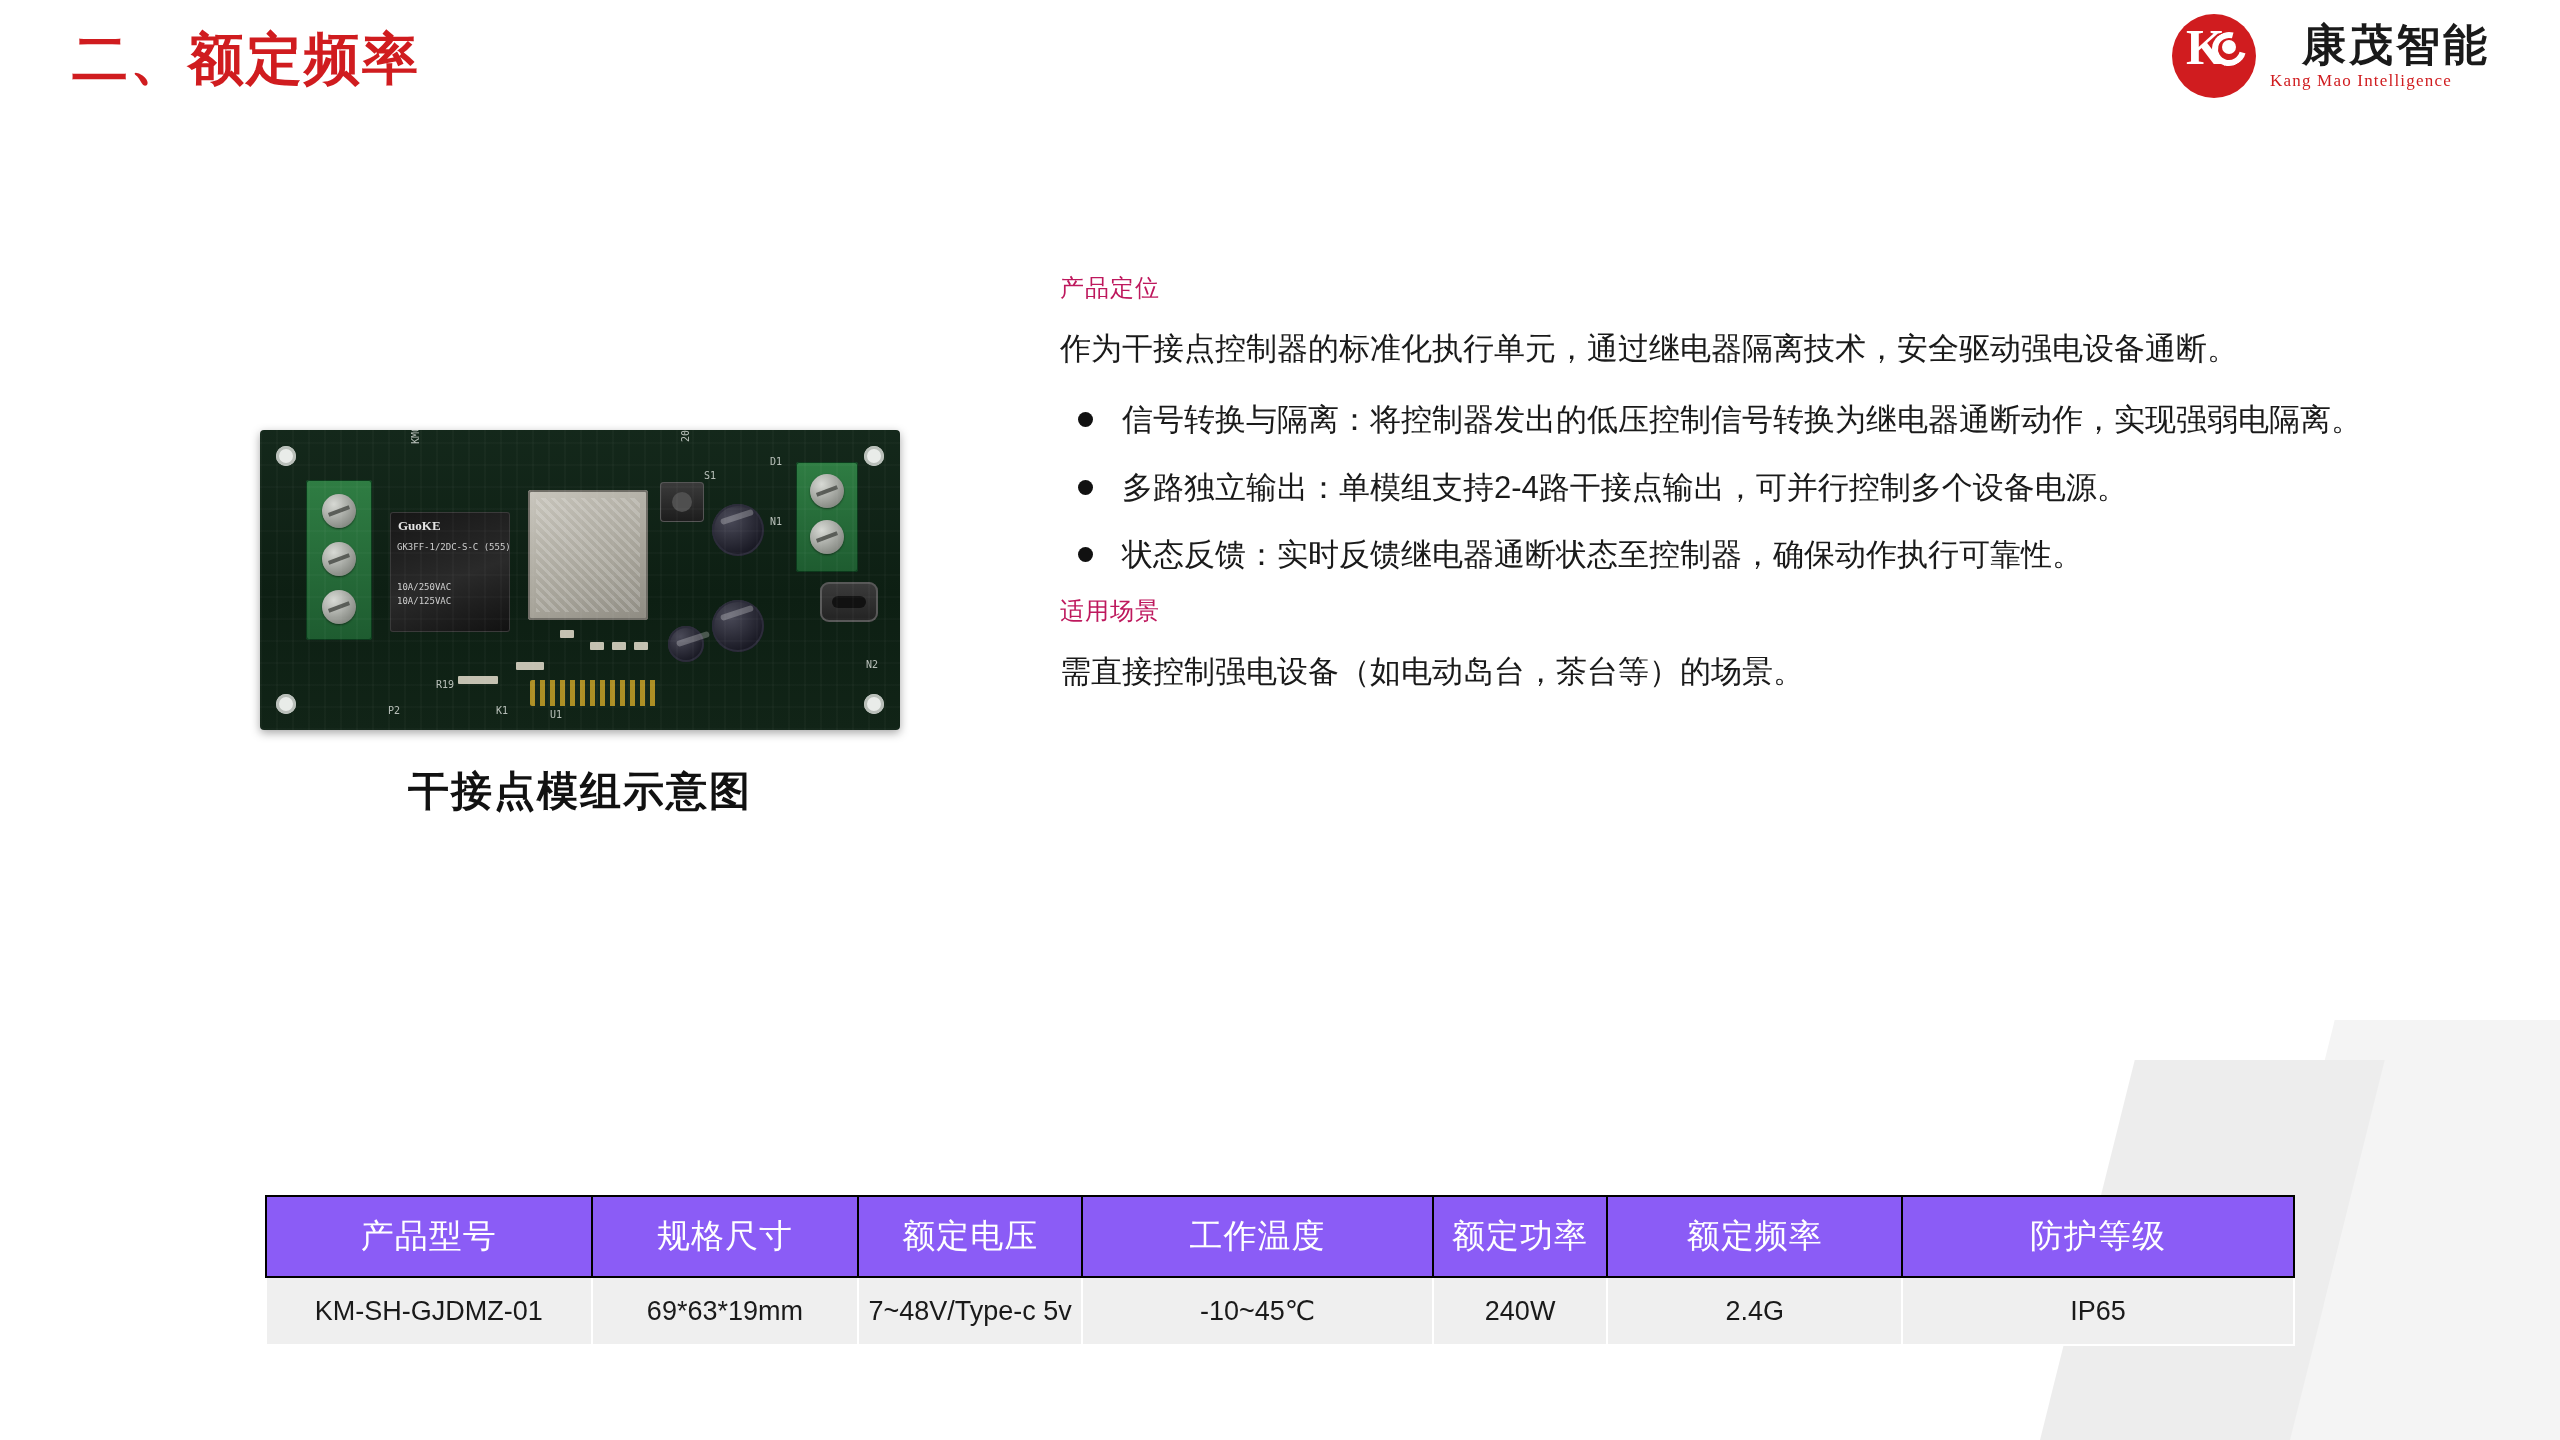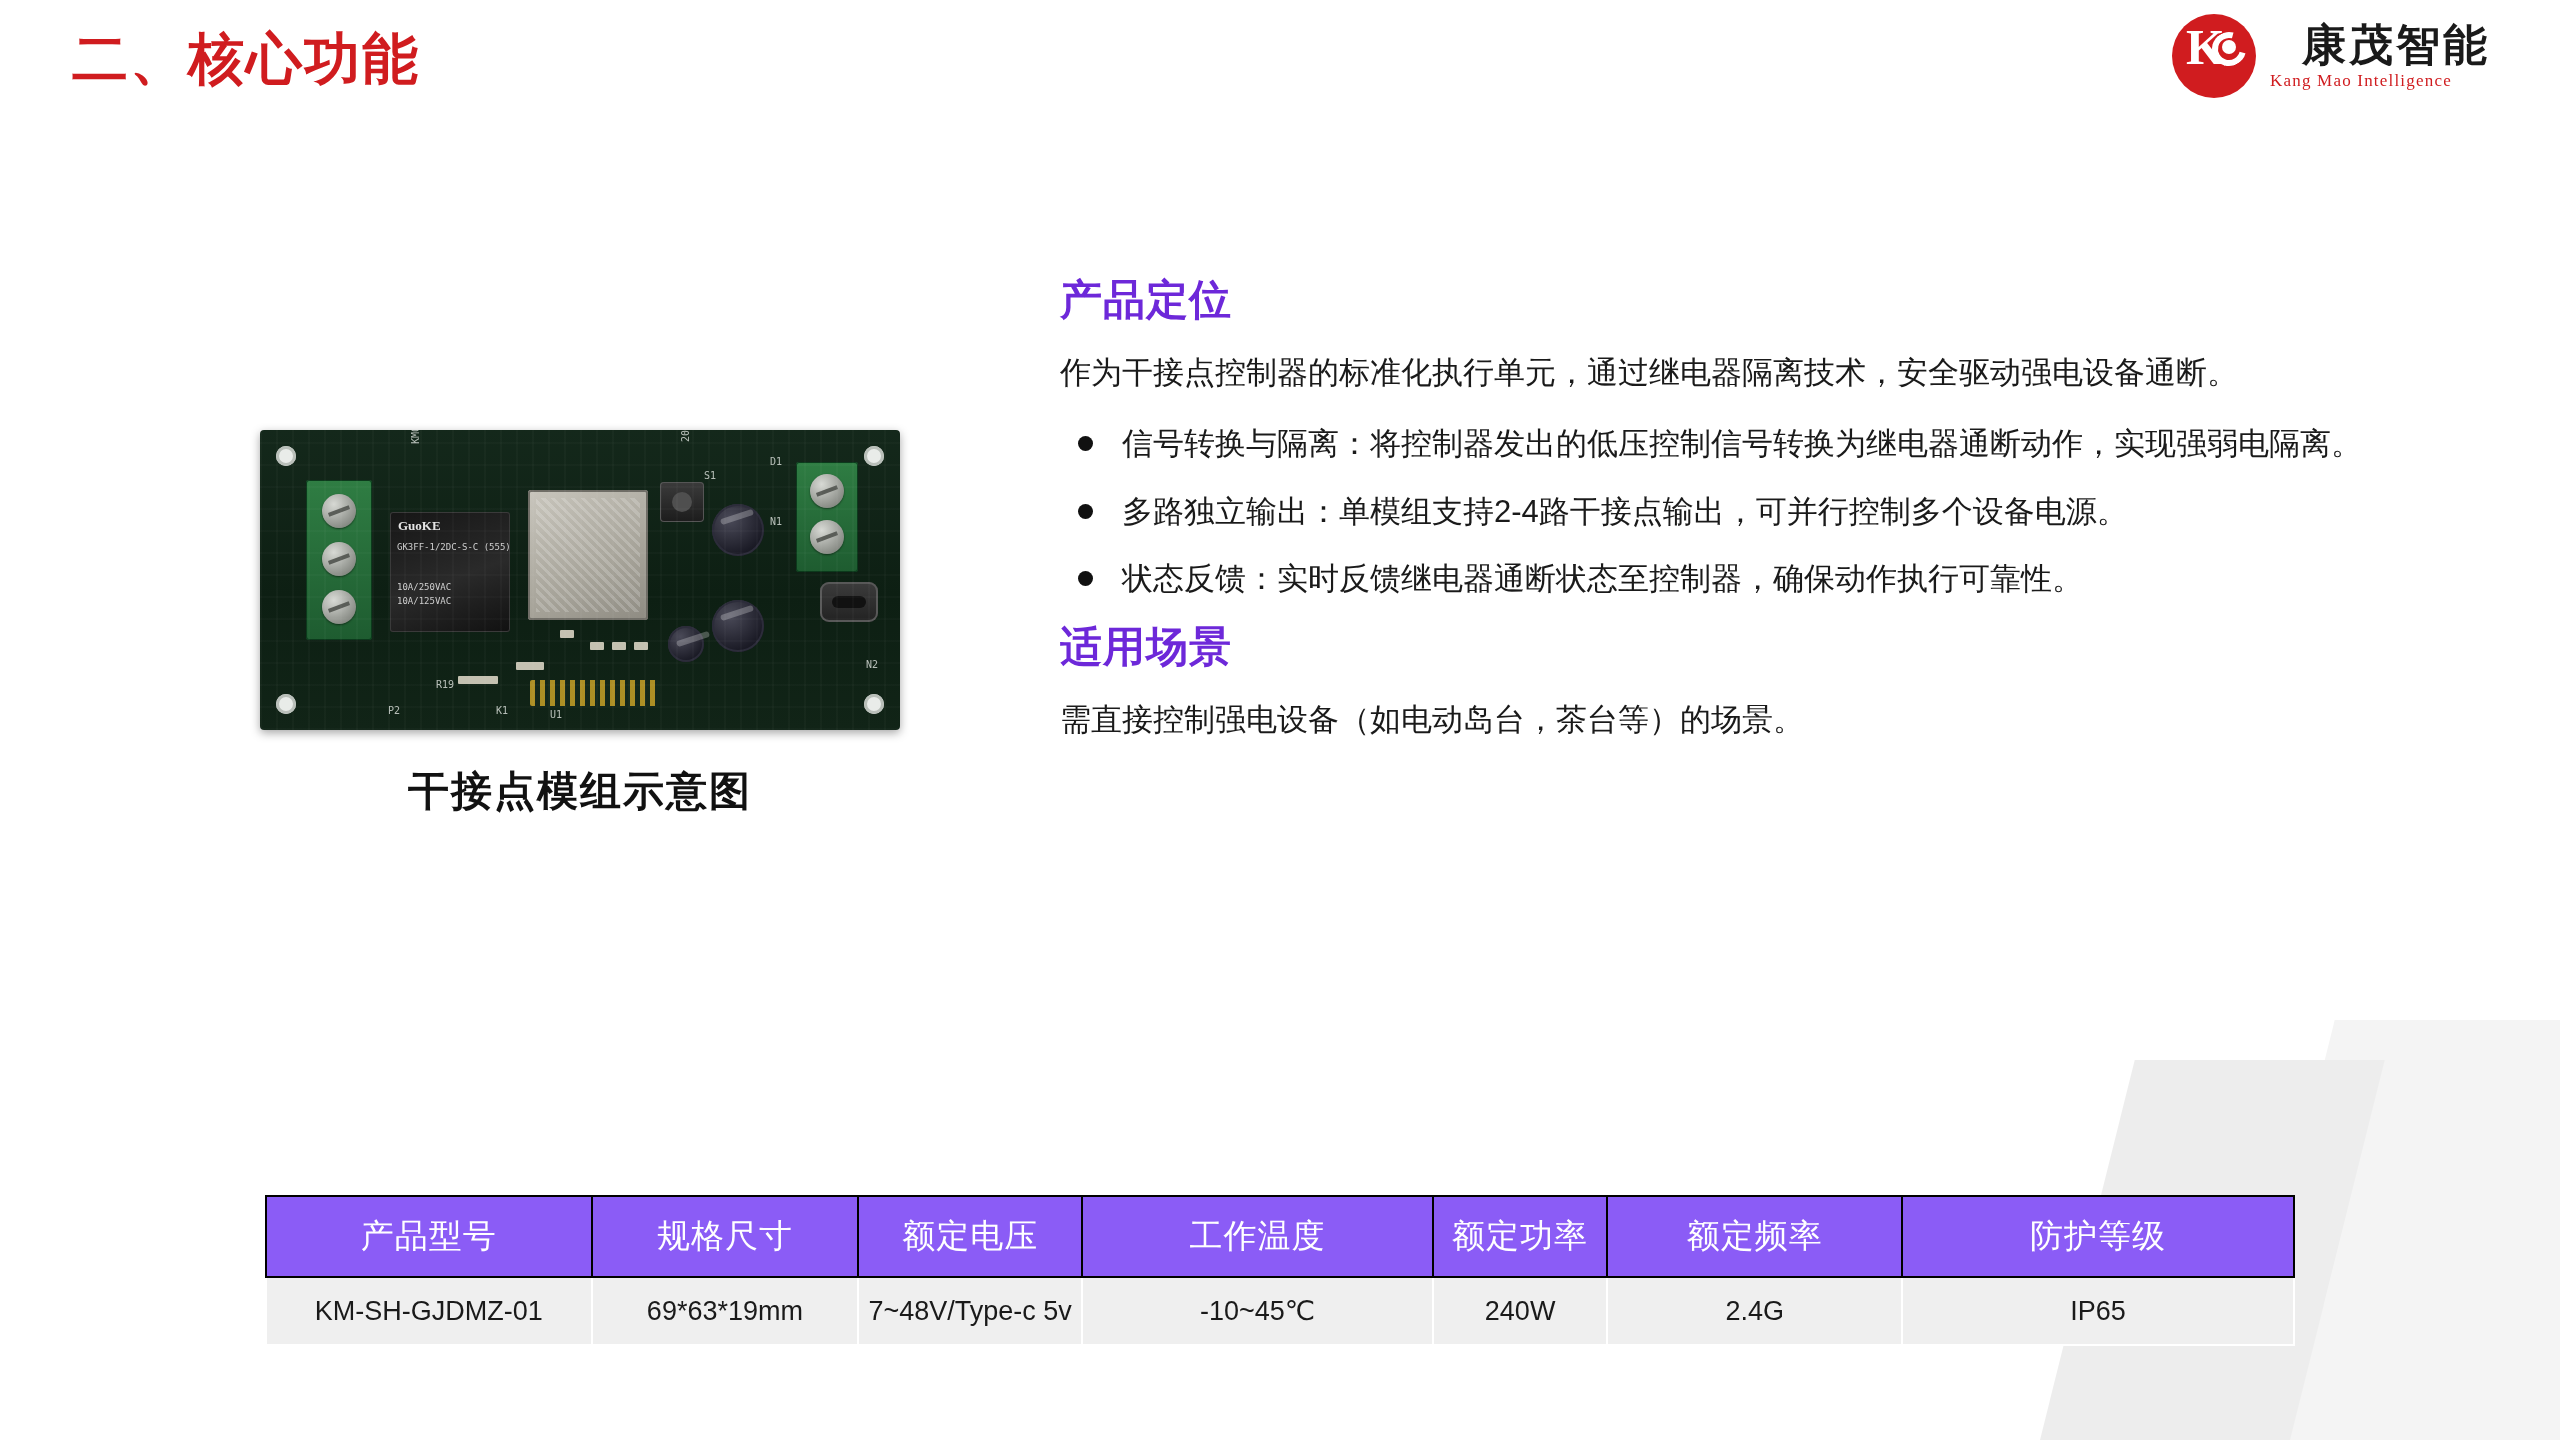--- a/index.html
+++ b/index.html
@@ -319,23 +319,23 @@
 
   
   .content {
     position: absolute;
     left: 1060px;
     top: 272px;
     width: 1400px;
     z-index: 4;
   }
   .sec-head {
-    font-size: 42px;
-    font-weight: bold;
-    color: #6d28d9;
+    font-size: 24px;
+    font-weight: normal;
+    color: #be185d;
     margin: 0 0 18px 0;
     letter-spacing: 1px;
   }
   .sec-head.spaced { margin-top: 26px; }
   .para {
     font-size: 31px;
     color: #1a1a1a;
     line-height: 1.72;
     margin: 0 0 18px 0;
   }
@@ -398,21 +398,21 @@
   .col-4 { width: 171px; }
   .col-5 { width: 290px; }
   .col-6 { width: 385px; }
 </style>
 </head>
 <body>
 
 <div class="bg-shape bg-shape-1"></div>
 <div class="bg-shape bg-shape-2"></div>
 
-<div class="page-title">二、核心功能</div>
+<div class="page-title">二、额定频率</div>
 
 <div class="logo-wrap">
   <div class="logo-mark">
     <span class="lm-k">K</span>
     <span class="lm-arc"></span>
     <span class="lm-dot"></span>
   </div>
   <div class="logo-text">
     <span class="logo-cn">康茂智能</span>
     <span class="logo-en">Kang Mao Intelligence</span>

